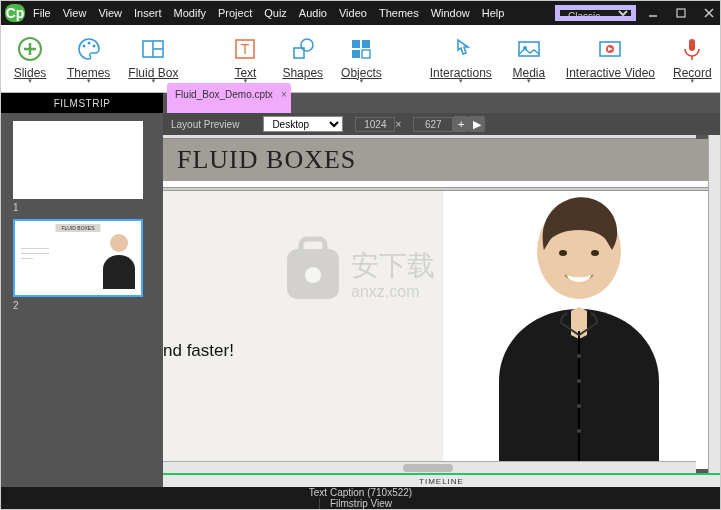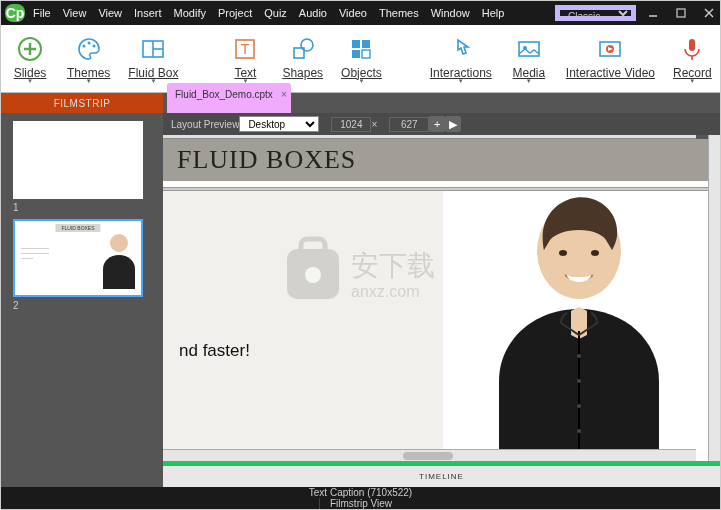--- a/index.html
+++ b/index.html
@@ -19,57 +19,57 @@
 .rb-sep { width: 1px; height: 54px; background: #ddd; }
 .rb-item { display: flex; flex-direction: column; align-items: center; gap: 2px; cursor: pointer; min-width: 38px; }
 .rb-item.disabled { opacity: 0.45; }
 .rb-ico { width: 30px; height: 30px; display: flex; align-items: center; justify-content: center; }
 .rb-ico svg { width: 26px; height: 26px; }
 .rb-label { font-size: 12px; color: #333; white-space: nowrap; text-decoration: underline; }
 .rb-dd { font-size: 6px; color: #666; margin-top: -4px; }
 
 .workspace { height: 394px; display: flex; background: #555; }
 .filmstrip { width: 162px; background: #555; display: flex; flex-direction: column; }
-.fs-header { height: 20px; background: #c2410c; color: #ddd; font-size: 10px; display: flex; align-items: center; justify-content: center; letter-spacing: 0.5px; }
+.fs-header { height: 20px; background: #000000; color: #ddd; font-size: 10px; display: flex; align-items: center; justify-content: center; letter-spacing: 0.5px; }
 .fs-body { flex: 1; padding: 8px 12px; overflow: auto; }
 .thumb-wrap { margin-bottom: 6px; }
 .thumb { width: 130px; height: 78px; background: #fff; border: 2px solid transparent; cursor: pointer; position: relative; overflow: hidden; }
 .thumb.selected { border-color: #4aa8ff; }
 .thumb-num { color: #ccc; font-size: 10px; margin-top: 3px; }
 .thumb-mini-title { position: absolute; top: 3px; left: 50%; transform: translateX(-50%); background: #d8d6d0; font-size: 5px; padding: 1px 6px; color: #333; }
 .thumb-mini-text { position: absolute; top: 24px; left: 6px; font-size: 4px; color: #555; line-height: 5px; }
 .thumb-mini-person { position: absolute; right: 2px; top: 8px; width: 40px; height: 60px; }
 
 .editor { flex: 1; display: flex; flex-direction: column; background: #555; }
 .tabbar { height: 20px; display: flex; align-items: flex-end; padding-left: 4px; }
 .tab { background: #f0abfc; height: 30px; padding: 0 18px 8px 8px; font-size: 10px; color: #333; border-radius: 3px 3px 0 0; display: flex; align-items: center; position: relative; cursor: pointer; }
 .tab-close { position: absolute; right: 4px; font-size: 10px; color: #666; }
 .layout-bar { height: 22px; background: #4a4a4a; display: flex; align-items: center; padding: 0 8px; gap: 0; color: #ccc; font-size: 10px; }
-.lp-select { background: #fff; border: 1px solid #888; font-size: 10px; height: 16px; padding: 0 4px; width: 80px; }
+.lp-select { background: #fff; border: 1px solid #888; font-size: 10px; height: 16px; padding: 0 4px; width: 80px; margin-left: 24px; }
 .dim-in { background: #4a4a4a; color: #ccc; border: 1px solid #666; width: 40px; height: 15px; font-size: 10px; text-align: center; margin-left: 12px; }
 .sq-btn { width: 16px; height: 16px; background: #666; border-radius: 2px; display: flex; align-items: center; justify-content: center; color: #fff; font-size: 11px; cursor: pointer; }
 
 .canvas-area { flex: 1; display: flex; background: #565656; position: relative; overflow: hidden; }
 .canvas-scroll { flex: 1; overflow: hidden; position: relative; }
 .ruler-h { position: absolute; top: 0; left: 0; right: 12px; height: 4px; background: #e0e0e0; border-bottom: 1px solid #888; }
 .slide { position: absolute; top: 4px; left: 0; right: 0; height: 330px; background: #fff; overflow: hidden; }
 .slide-title-band { position: absolute; top: 0; left: 0; right: 0; height: 42px; background: rgba(150,148,140,0.9); display: flex; align-items: center; padding-left: 14px; }
 .slide-title-text { font-family: "Times New Roman", serif; font-size: 26px; color: #222; letter-spacing: 1px; }
 .slide-hr { position: absolute; top: 48px; left: 0; right: 0; height: 4px; background: #d0cec8; border-top: 1px solid #999; border-bottom: 1px solid #999; }
-.slide-text-area { position: absolute; top: 52px; left: 0; width: 280px; bottom: 0; background: #f1f0ec; padding: 150px 0 0 16px; font-family: "Times New Roman", serif; font-size: 17px; color: #111; overflow: hidden; }
+.slide-text-area { position: absolute; top: 52px; left: 0; width: 280px; bottom: 0; background: #f1f0ec; padding: 150px 0 0 0; font-family: "Times New Roman", serif; font-size: 17px; color: #111; overflow: hidden; }
 .slide-img-area { position: absolute; top: 52px; right: 0; width: 258px; bottom: 0; background: #fff; display: flex; align-items: flex-start; justify-content: center; }
 .person { width: 220px; height: 276px; }
 
 .watermark { position: absolute; top: 100px; left: 120px; opacity: 0.35; pointer-events: none; }
 
 .hscroll { position: absolute; bottom: 0; left: 0; right: 12px; height: 12px; background: #e6e6e6; border-top: 1px solid #aaa; }
 .hscroll-thumb { position: absolute; left: 45%; width: 50px; height: 8px; top: 2px; background: #bbb; border-radius: 4px; }
 .vscroll { width: 12px; background: #e6e6e6; border-left: 1px solid #aaa; }
 
-.timeline-bar { height: 26px; background: #e8e8e8; border-top: 5px solid #22c55e; display: flex; align-items: center; justify-content: center; font-size: 8px; color: #333; letter-spacing: 1px; }
+.timeline-bar { height: 14px; background: #e8e8e8; border-top: 2px solid #22c55e; display: flex; align-items: center; justify-content: center; font-size: 8px; color: #333; letter-spacing: 1px; }
 
 .statusbar { height: 22px; background: #1a1a1a; color: #ccc; font-size: 10px; display: flex; align-items: center; padding: 0 8px; flex-direction: column; }
 .statusbar .spacer { flex: 1; }
 .status-seg { padding: 0 10px; border-left: 1px solid #444; height: 100%; display: flex; align-items: center; }
 </style>
 </head>
 <body>
 
 <div class="titlebar">
   <div class="app-icon">Cp</div>

